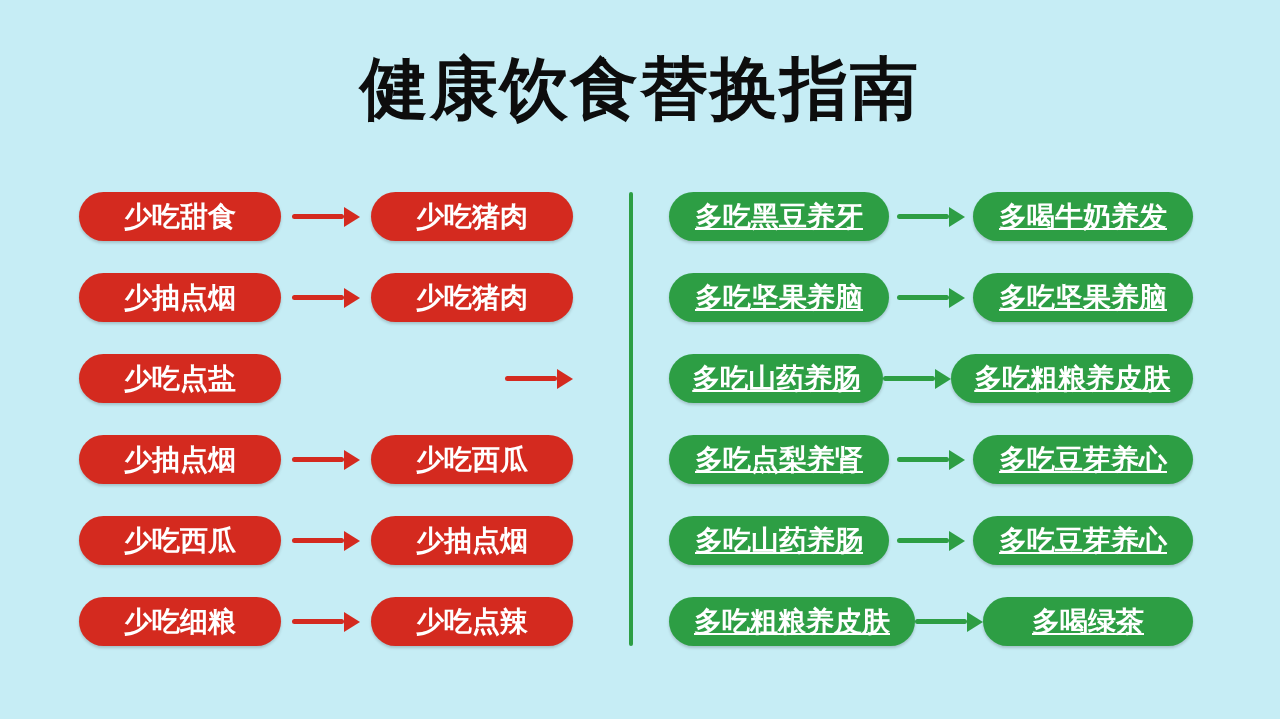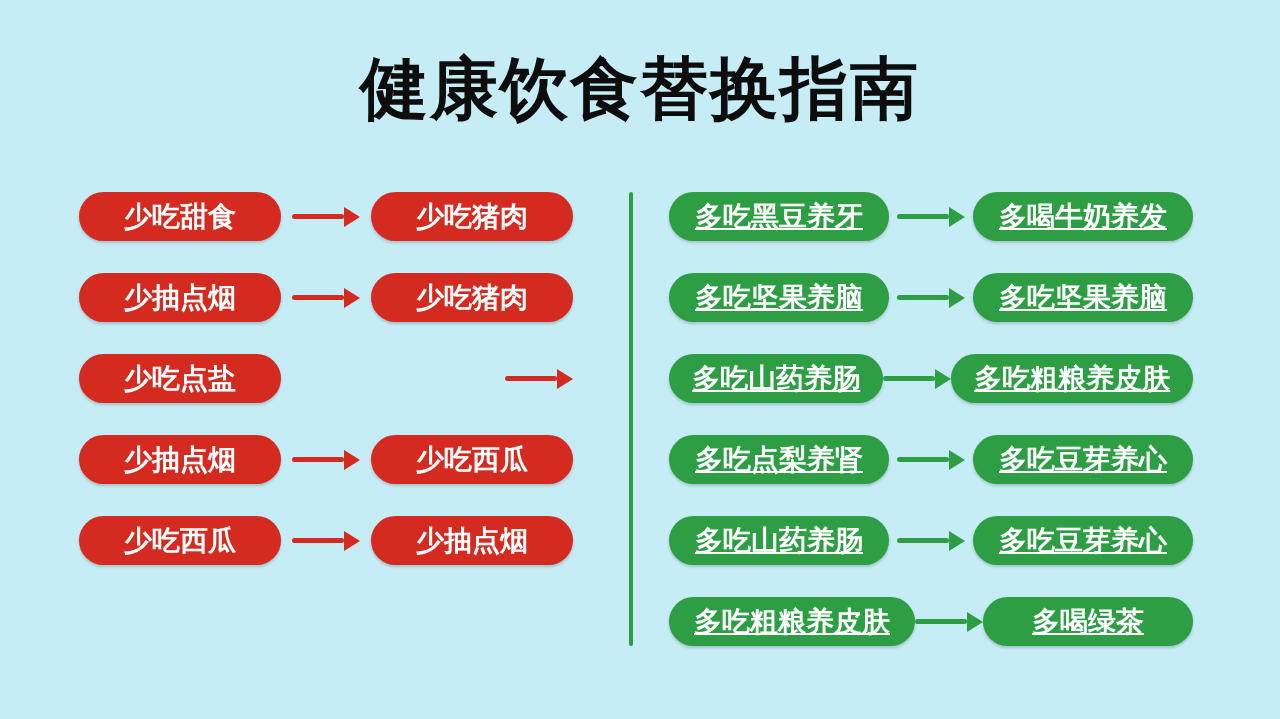--- a/index.html
+++ b/index.html
@@ -123,20 +123,25 @@
       <div class="row row-red">
         <span class="pill">少抽点烟</span>
         <span class="arrow"></span>
         <span class="pill">少吃西瓜</span>
       </div>
       <div class="row row-red">
         <span class="pill">少吃西瓜</span>
         <span class="arrow"></span>
         <span class="pill">少抽点烟</span>
       </div>
+      <div class="row row-red">
+        <span class="pill">少吃细粮</span>
+        <span class="arrow"></span>
+        <span class="pill">少吃点辣</span>
+      </div>
     </div>
 
     <div class="divider"></div>
 
     <div class="half col-right">
       <div class="row row-green">
         <span class="pill">多吃黑豆养牙</span>
         <span class="arrow"></span>
         <span class="pill">多喝牛奶养发</span>
       </div>

